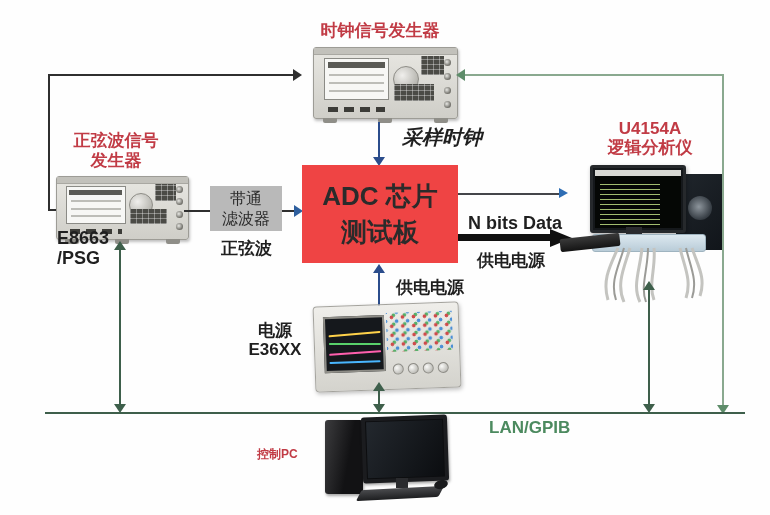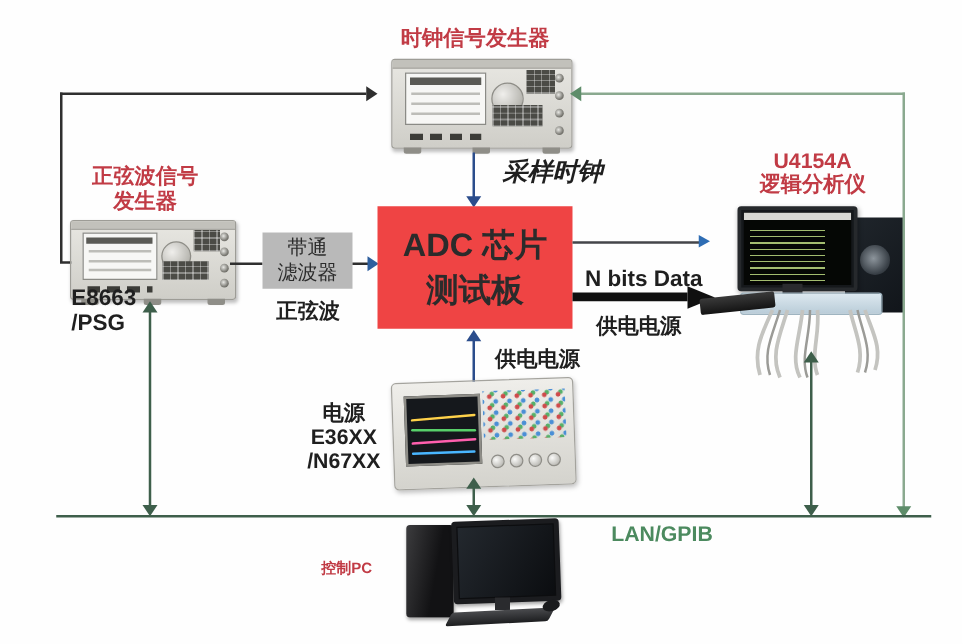--- a/index.html
+++ b/index.html
@@ -170,21 +170,20 @@
   <div class="ah ah-big" style="left:550px;top:229px;"></div>
   <div class="lbl" style="left:477px;top:249px;">供电电源</div>
 
   <div class="ln blue" style="left:378px;top:271px;width:2px;height:35px;"></div>
   <div class="ah ah-u" style="left:373px;top:264px;border-bottom-color:#2b4d8c;"></div>
   <div class="lbl" style="left:396px;top:276px;">供电电源</div>
 
   <div class="lbl center" style="left:232px;top:321px;width:86px;line-height:19px;">
     <div>电源</div>
     <div>E36XX</div>
-    <div>/N67XX</div>
   </div>
   <div class="psu" style="left:314px;top:304px;width:144px;height:84px;">
     <div class="psu-screen">
       <div class="wave" style="top:28%;background:#ffd24a;transform:rotate(-3deg);"></div>
       <div class="wave" style="top:48%;background:#58d06a;transform:rotate(2deg);"></div>
       <div class="wave" style="top:66%;background:#ff5fae;transform:rotate(-2deg);"></div>
       <div class="wave" style="top:82%;background:#49b6ff;"></div>
     </div>
     <div class="psu-panel"></div>
     <div class="psu-knobs">

